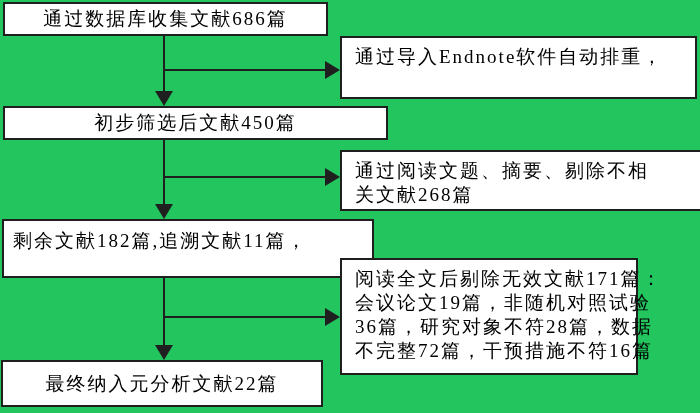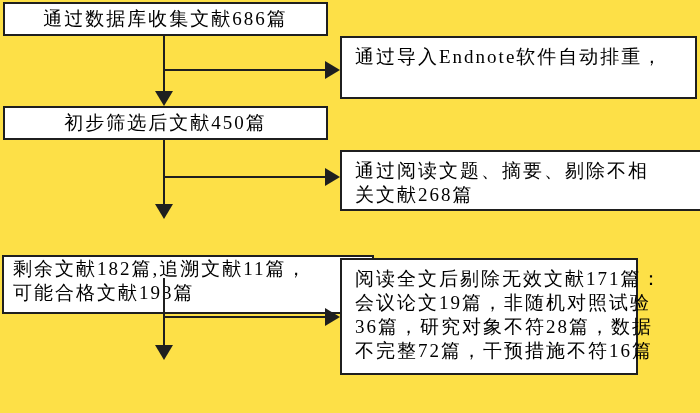--- a/index.html
+++ b/index.html
@@ -4,21 +4,21 @@
 <style>
   html, body {
     margin: 0;
     padding: 0;
     background: #ffffff;
   }
   .canvas {
     position: relative;
     width: 700px;
     height: 413px;
-    background: #fde047;
+    background: #22c55e;
     font-family: "Liberation Serif", "DejaVu Serif", serif;
     color: #000000;
     overflow: hidden;
   }
   .bx {
     position: absolute;
     box-sizing: border-box;
     border: 2px solid #1f1f1f;
     background: #ffffff;
     font-size: 19px;
@@ -27,22 +27,22 @@
   }
   .bx .ln { white-space: nowrap; }
   .center-txt {
     display: flex;
     align-items: center;
     justify-content: center;
     text-align: center;
   }
   
   .b1 { left: 3px;  top: 2px;   width: 325px; height: 34px; }
-  .b2 { left: 3px;  top: 106px; width: 325px; height: 34px; }
-  .b3 { left: 2px;  top: 219px; width: 372px; height: 59px;  padding: 0 0 0 9px; margin-top: 36px; }
+  .b2 { left: 3px;  top: 106px; width: 385px; height: 34px; }
+  .b3 { left: 2px;  top: 219px; width: 372px; height: 59px;  padding: 8px 0 0 9px; }
   .b4 { left: 1px;  top: 360px; width: 322px; height: 47px; }
   
   .r1 { left: 340px; top: 36px;  width: 357px; height: 63px;  padding: 7px 0 0 13px; }
   .r2 { left: 340px; top: 150px; width: 412px; height: 61px;  padding: 7px 0 0 13px; }
   .r3 { left: 340px; top: 258px; width: 298px; height: 117px; padding: 7px 0 0 13px; }
   
   .vline, .hline { position: absolute; background: #1f1f1f; }
   .vline { width: 2px; left: 163px; }
   .v1 { top: 36px;  height: 56px; }
   .v2 { top: 140px; height: 65px; }
@@ -83,23 +83,25 @@
   <div class="bx b1 center-txt">
     <div class="ln">通过数据库收集文献686篇</div>
   </div>
 
   <div class="bx b2 center-txt">
     <div class="ln">初步筛选后文献450篇</div>
   </div>
 
   <div class="bx b3">
     <div class="ln">剩余文献182篇,追溯文献11篇，</div>
-    <div class="ln">可能合格文献193篇</div>
   </div>
 
+  <div class="bx b4 center-txt">
+    <div class="ln">最终纳入元分析文献22篇</div>
+  </div>
 
   <div class="bx r1">
     <div class="ln">通过导入Endnote软件自动排重，</div>
   </div>
 
   <div class="bx r2">
     <div class="ln">通过阅读文题、摘要、剔除不相</div>
     <div class="ln">关文献268篇</div>
   </div>
 

